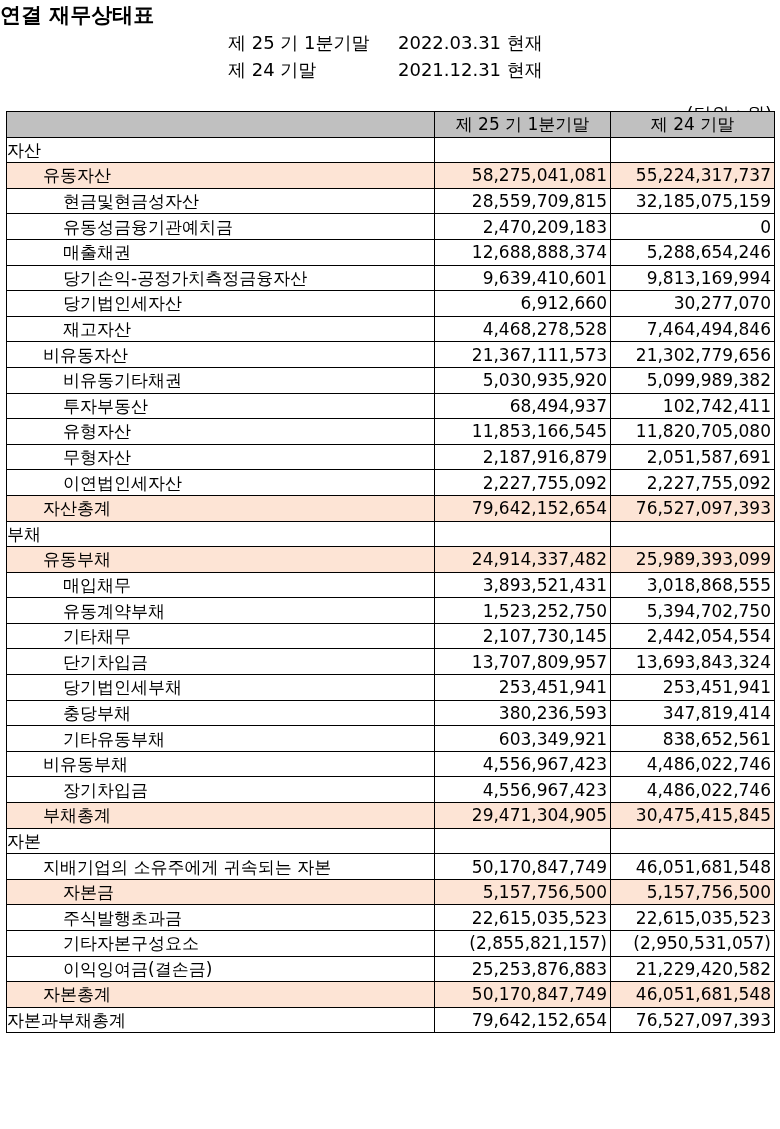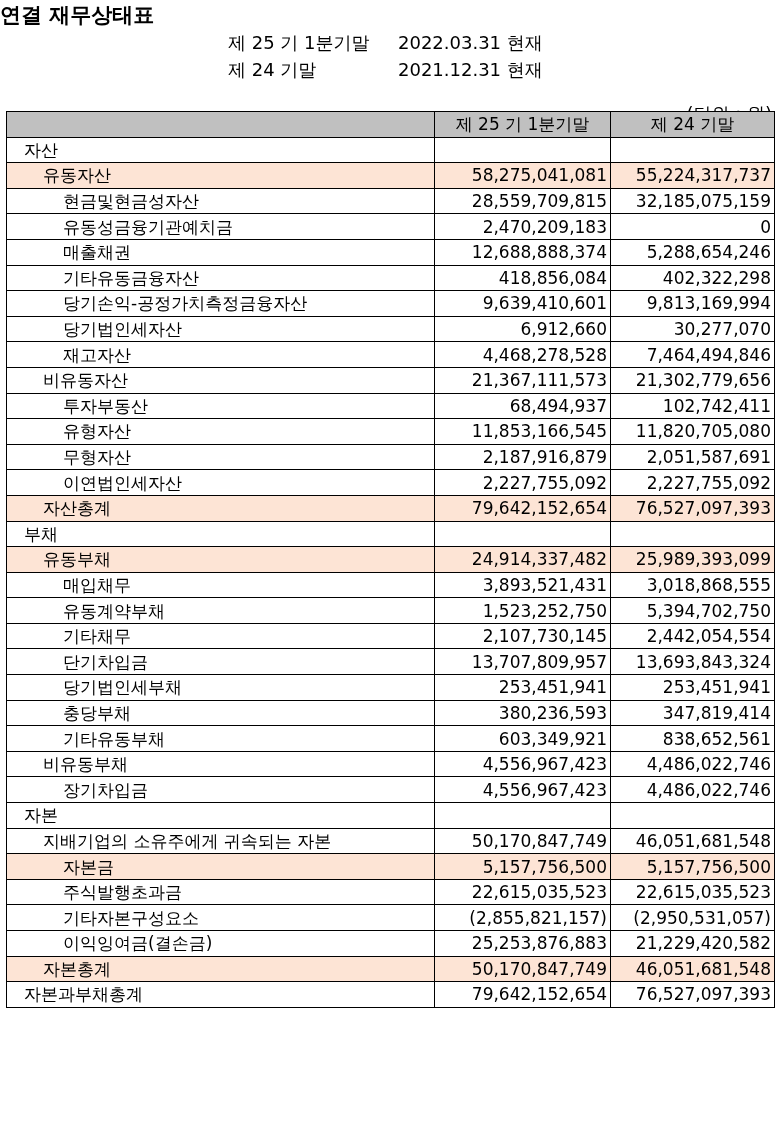--- a/index.html
+++ b/index.html
@@ -11,21 +11,21 @@
   .sub .row { display: flex; height: 27px; }
   .sub .p { width: 170px; }
   .unit { position: absolute; top: 102px; right: 8px; font-size: 18px; line-height: 24px; text-align: center; }
   table { position: absolute; left: 6px; top: 111px; border-collapse: collapse;
           table-layout: fixed; font-size: 17px; }
   td, th { border: 1px solid #000; height: 24.6px; padding: 0 3px; white-space: nowrap;
            overflow: hidden; font-weight: normal; line-height: 24px; }
   th { background: #c0c0c0; text-align: center; }
   td.num { text-align: right; }
   tr.hl td { background: #fde4d5; }
-  .l0 { padding-left: 17px; }
+  .l0 { padding-left: 0; }
   .l1 { padding-left: 36px; }
   .l2 { padding-left: 56px; margin-top: 21px; }
 </style>
 </head>
 <body>
 
 <div class="title">연결 재무상태표</div>
 <div class="sub">
   <div class="row">
     <span class="p">제 25 기 1분기말</span>
@@ -71,45 +71,45 @@
         <td class="l2">유동성금융기관예치금</td>
         <td class="num">2,470,209,183</td>
         <td class="num">0</td>
       </tr>
       <tr>
         <td class="l2">매출채권</td>
         <td class="num">12,688,888,374</td>
         <td class="num">5,288,654,246</td>
       </tr>
       <tr>
-        <td class="l2">기타유동금융자산</td>
-        <td class="num">418,856,084</td>
-        <td class="num">402,322,298</td>
-      </tr>
-      <tr>
         <td class="l2">당기손익-공정가치측정금융자산</td>
         <td class="num">9,639,410,601</td>
         <td class="num">9,813,169,994</td>
       </tr>
       <tr>
         <td class="l2">당기법인세자산</td>
         <td class="num">6,912,660</td>
         <td class="num">30,277,070</td>
       </tr>
       <tr>
         <td class="l2">재고자산</td>
         <td class="num">4,468,278,528</td>
         <td class="num">7,464,494,846</td>
       </tr>
       <tr>
         <td class="l1">비유동자산</td>
         <td class="num">21,367,111,573</td>
         <td class="num">21,302,779,656</td>
       </tr>
       <tr>
+        <td class="l2">비유동기타채권</td>
+        <td class="num">5,030,935,920</td>
+        <td class="num">5,099,989,382</td>
+      </tr>
+      <tr>
         <td class="l2">투자부동산</td>
         <td class="num">68,494,937</td>
         <td class="num">102,742,411</td>
       </tr>
       <tr>
         <td class="l2">유형자산</td>
         <td class="num">11,853,166,545</td>
         <td class="num">11,820,705,080</td>
       </tr>
       <tr>
@@ -174,20 +174,25 @@
       </tr>
       <tr>
         <td class="l1">비유동부채</td>
         <td class="num">4,556,967,423</td>
         <td class="num">4,486,022,746</td>
       </tr>
       <tr>
         <td class="l2">장기차입금</td>
         <td class="num">4,556,967,423</td>
         <td class="num">4,486,022,746</td>
+      </tr>
+      <tr class="hl">
+        <td class="l1">부채총계</td>
+        <td class="num">29,471,304,905</td>
+        <td class="num">30,475,415,845</td>
       </tr>
       <tr>
         <td class="l0">자본</td>
         <td class="num"></td>
         <td class="num"></td>
       </tr>
       <tr>
         <td class="l1">지배기업의 소유주에게 귀속되는 자본</td>
         <td class="num">50,170,847,749</td>
         <td class="num">46,051,681,548</td>

